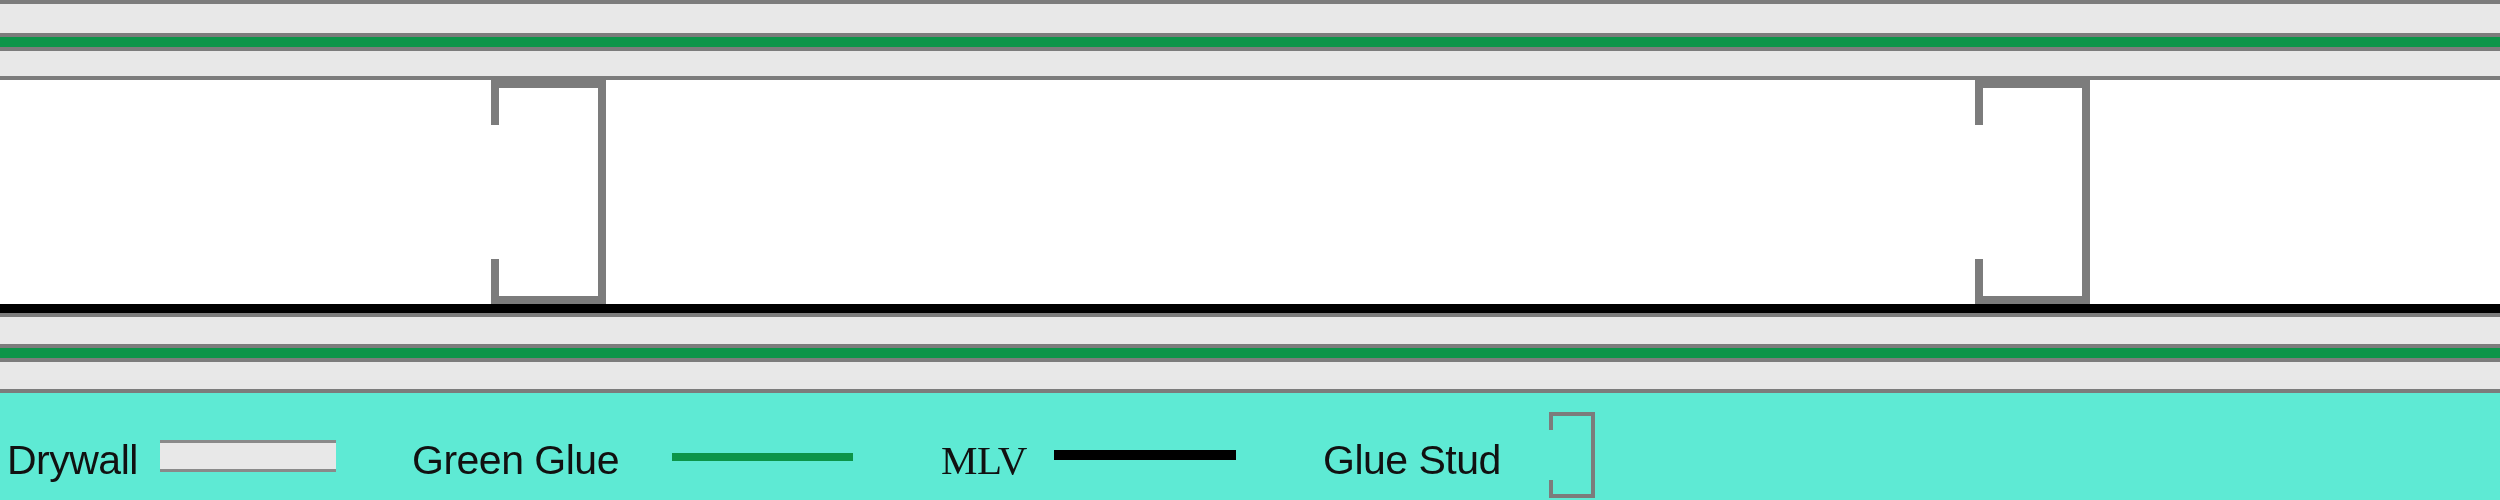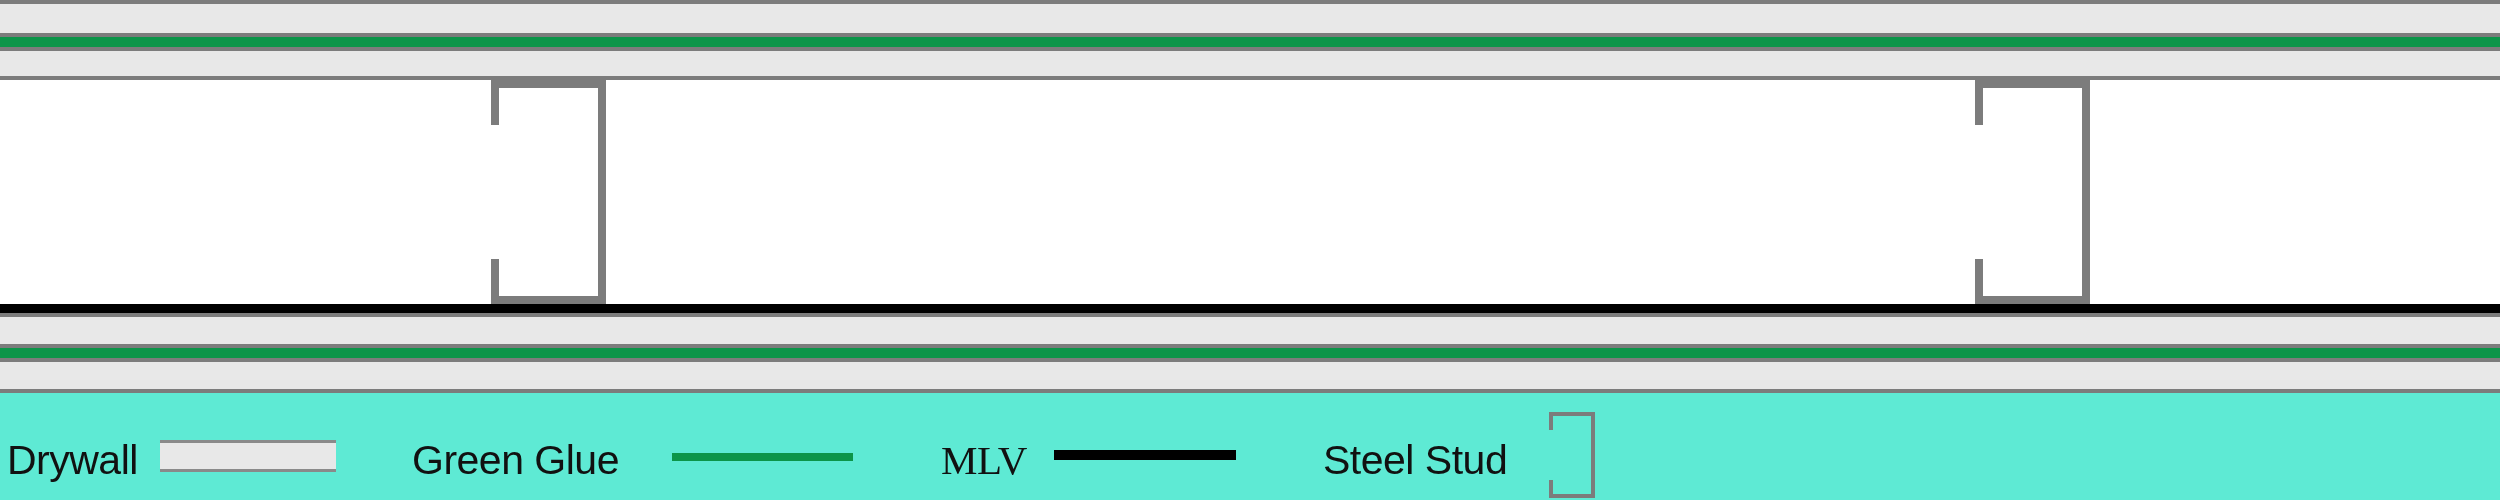--- a/index.html
+++ b/index.html
@@ -161,21 +161,21 @@
   <div>
     <span class="legend-label lbl-drywall">Drywall</span>
     <div class="drywall-swatch"></div>
 
     <span class="legend-label lbl-green-glue">Green Glue</span>
     <div class="green-swatch"></div>
 
     <span class="legend-label lbl-mlv">MLV</span>
     <div class="mlv-swatch"></div>
 
-    <span class="legend-label lbl-steel-stud">Steel Stud</span>
+    <span class="legend-label lbl-steel-stud">Glue Stud</span>
     <div class="stud-icon">
       <div class="part flange-top"></div>
       <div class="part web"></div>
       <div class="part flange-bottom"></div>
       <div class="part lip-top"></div>
       <div class="part lip-bottom"></div>
     </div>
   </div>
 
 </div>

